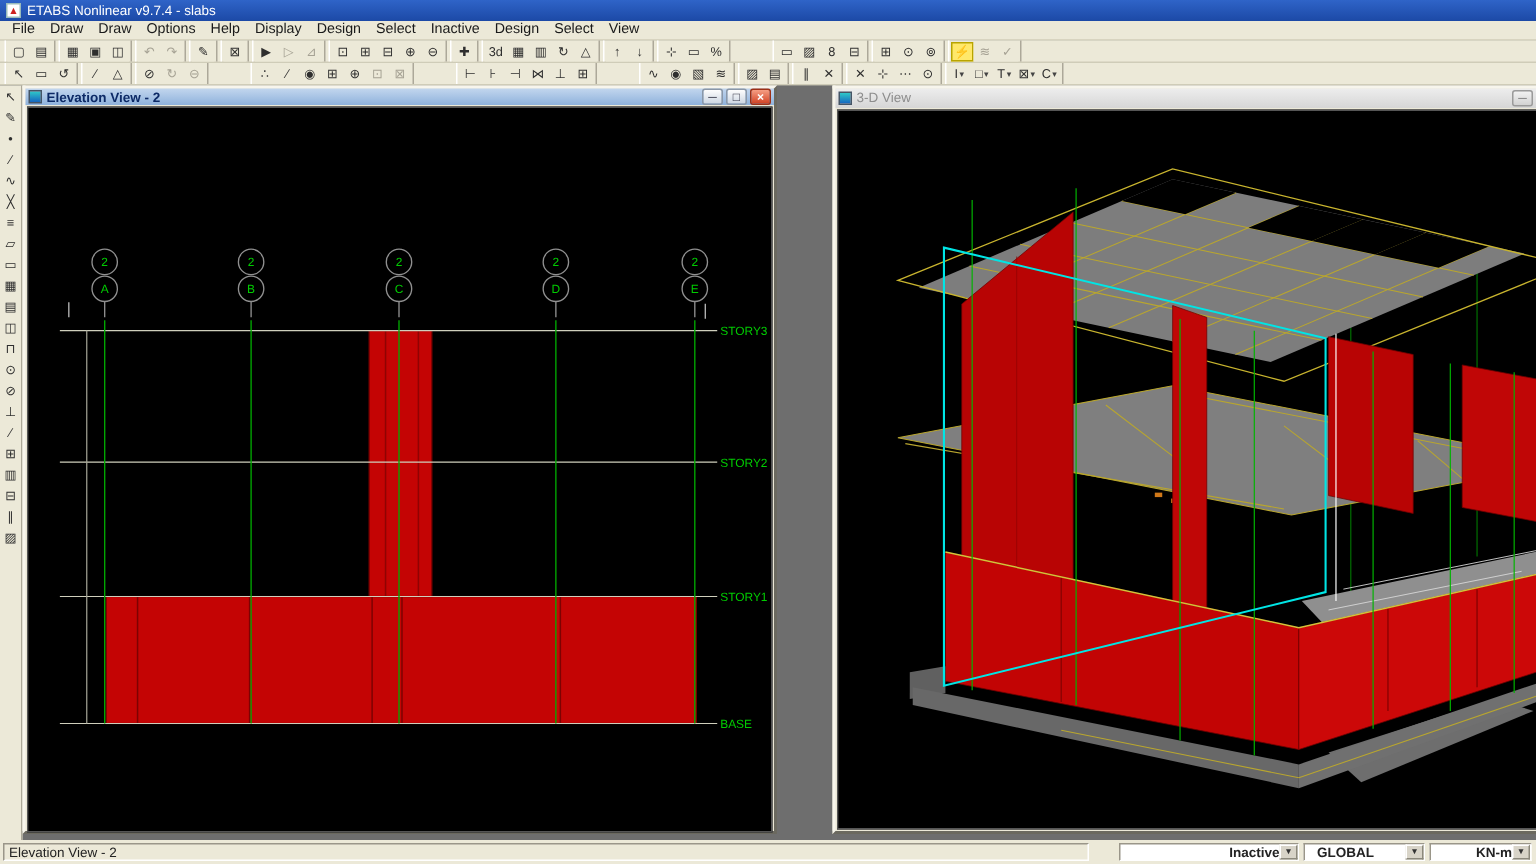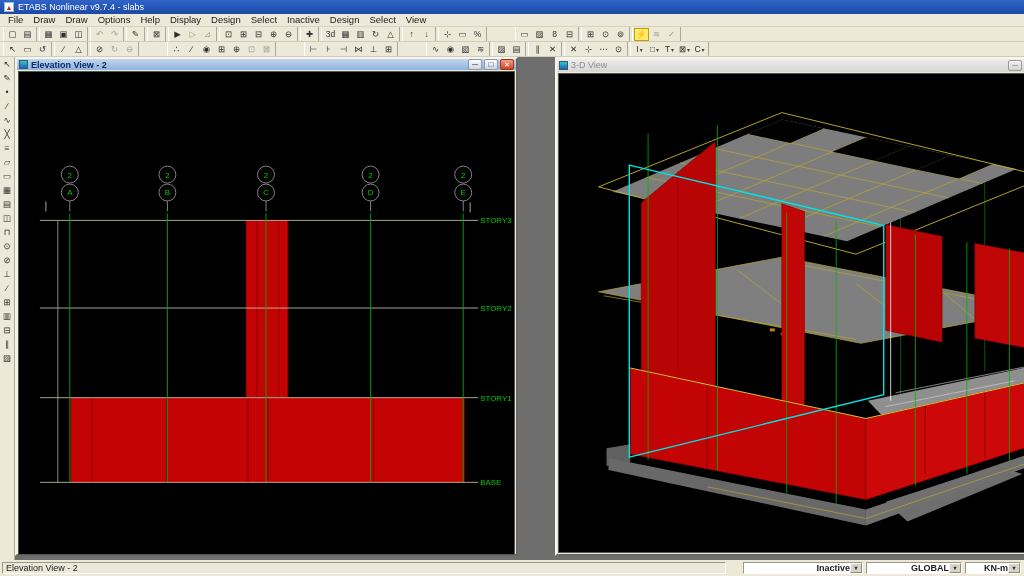--- a/index.html
+++ b/index.html
@@ -58,21 +58,21 @@
   .sv-grid-label { fill:#00cc00; font-size:8px; text-anchor:middle; font-family:"Liberation Sans",sans-serif; }
 
   
   .statusbar { height:16px; background:#ece9d8; display:flex; align-items:center;
     padding:2px 3px 2px 2px; gap:3px; font-size:9px; color:#222; }
   .status-panel { width:724px; height:12px; border:1px solid; border-color:#9a9689 #fff #fff #9a9689;
     display:flex; align-items:center; padding:0 3px; background:#ece9d8; }
   .status-fill { flex:1; }
   .status-dd { height:12px; background:#fff; border:1px solid; border-color:#9a9689 #fff #fff #9a9689;
     display:flex; align-items:center; justify-content:flex-end; padding-left:3px;font-weight:bold; }
-  .dd-mode { width:120px; } .dd-coord { width:96px; } .dd-units { width:56px; }
+  .dd-mode { width:120px; } .dd-coord { width:81px;gap:21px; } .dd-units { width:68px; }
   .dd-arrow { width:12px; height:10px; background:#d8d4c8; border:1px solid;
     border-color:#fff #8c897c #8c897c #fff; font-size:6px; line-height:9px; text-align:center; color:#333; }
 </style>
 </head>
 <body>
 
 <div class="titlebar">
   <span class="app-logo">▲</span>
   <span>ETABS Nonlinear v9.7.4 - slabs</span>
 </div>

